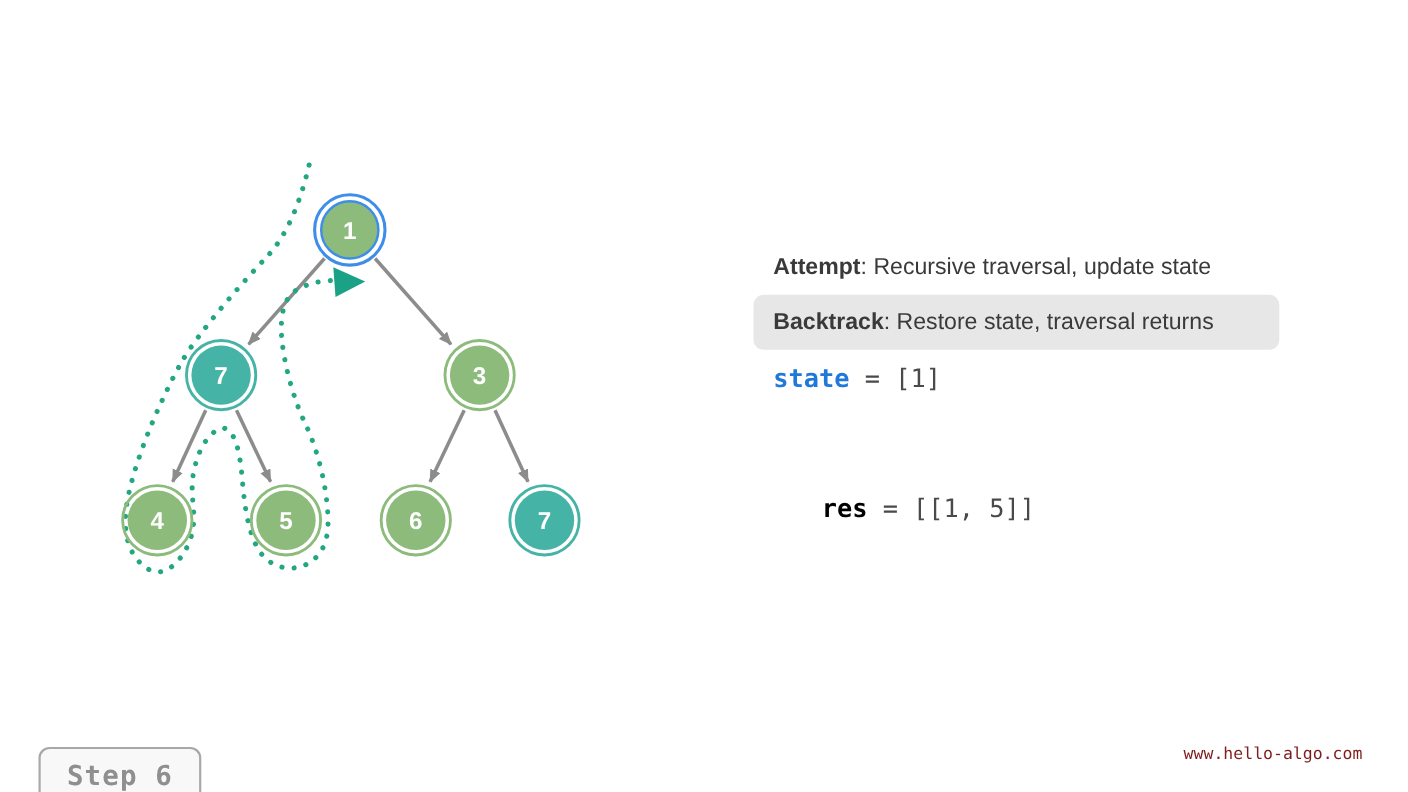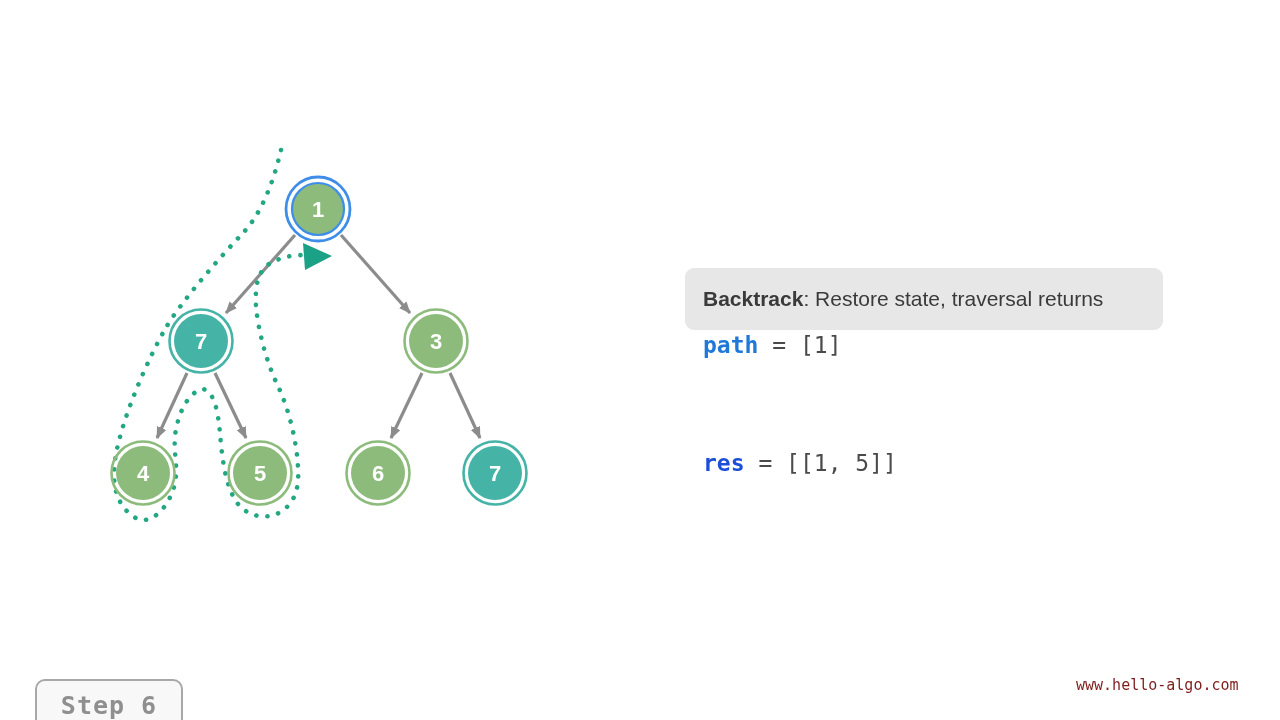--- a/index.html
+++ b/index.html
@@ -10,34 +10,34 @@
   }
   .tree-svg { position:absolute; left:0; top:0; }
 
   .info-line {
     position:absolute; font-size:21px; color:#3a3a3a; white-space:pre;
   }
   .attempt-line { left:703px; top:231px; }
   .legend-bold { font-weight:bold; }
 
   .backtrack-box {
-    position:absolute; left:685px; top:268px; width:478px; height:62px;
+    position:absolute; left:685px; top:268px; width:478px; height:50px;
     background:#e7e7e7; border-radius:9px;
     display:flex; align-items:center; padding-left:18px; box-sizing:border-box;
     font-size:21px; color:#3a3a3a; white-space:pre;
   }
 
   .code-line {
     position:absolute; font-family:"DejaVu Sans Mono", monospace;
     font-size:23px; color:#4a4a4a; white-space:pre;
   }
   .path-line { left:703px; top:332px; }
   .res-line  { left:703px; top:450px; }
   .var-path  { color:#2079d8; font-weight:bold; }
-  .var-res   { color:#1d4ed8; font-weight:bold; }
+  .var-res   { color:#000000; font-weight:bold;margin-left:44px; }
 
   .step-box {
     position:absolute; left:35px; top:640px; width:148px; height:53px;
     border:2px solid #a8a8a8; border-radius:10px; background:#f8f8f8;
     display:flex; align-items:center; justify-content:center;
     font-family:"DejaVu Sans Mono", monospace; font-weight:bold;
     font-size:25px; color:#8f8f8f; box-sizing:border-box; letter-spacing:1px;margin-top:39px;
   }
 
   .watermark {
@@ -128,24 +128,25 @@
       <text class="node-label" x="378" y="481">6</text>
     </g>
 
     <g>
       <circle cx="495" cy="473" r="27" fill="#46b3a7"></circle>
       <circle cx="495" cy="473" r="31.5" fill="none" stroke="#46b3a7" stroke-width="2.6"></circle>
       <text class="node-label" x="495" y="481">7</text>
     </g>
   </svg>
 
+  <div class="info-line attempt-line"><span class="legend-bold">Attempt</span><span>: Recursive traversal, update state</span></div>
 
   <div class="backtrack-box"><span class="legend-bold">Backtrack</span><span>: Restore state, traversal returns</span></div>
 
-  <div class="code-line path-line"><span class="var-path">path</span><span> = [1]</span></div>
+  <div class="code-line path-line"><span class="var-path">state</span><span> = [1]</span></div>
 
   <div class="code-line res-line"><span class="var-res">res</span><span> = [[1, 5]]</span></div>
 
   <div class="step-box">
       <span>Step 6</span>
     </div>
 
   <div class="watermark">www.hello-algo.com</div>
 
 </div>

